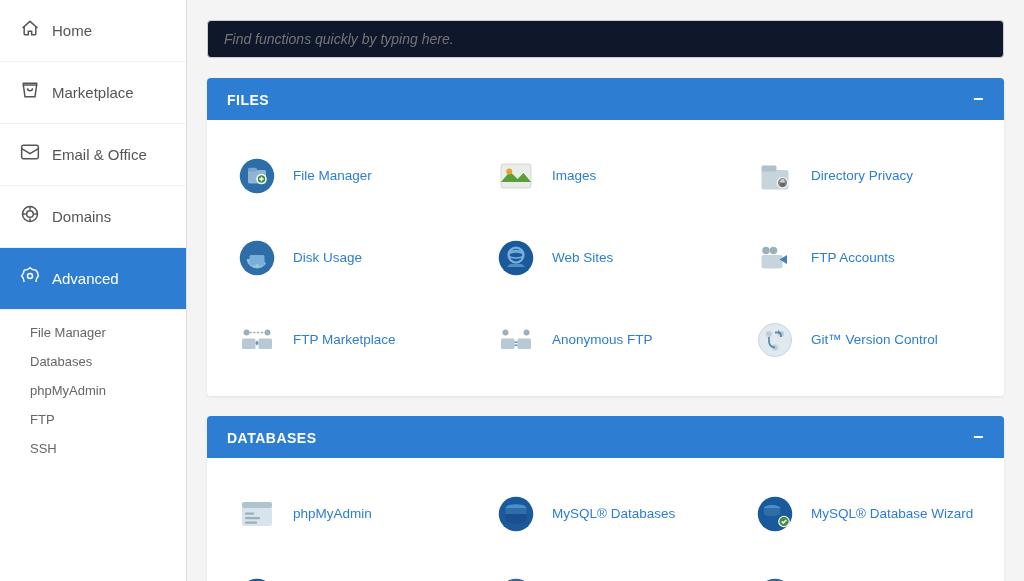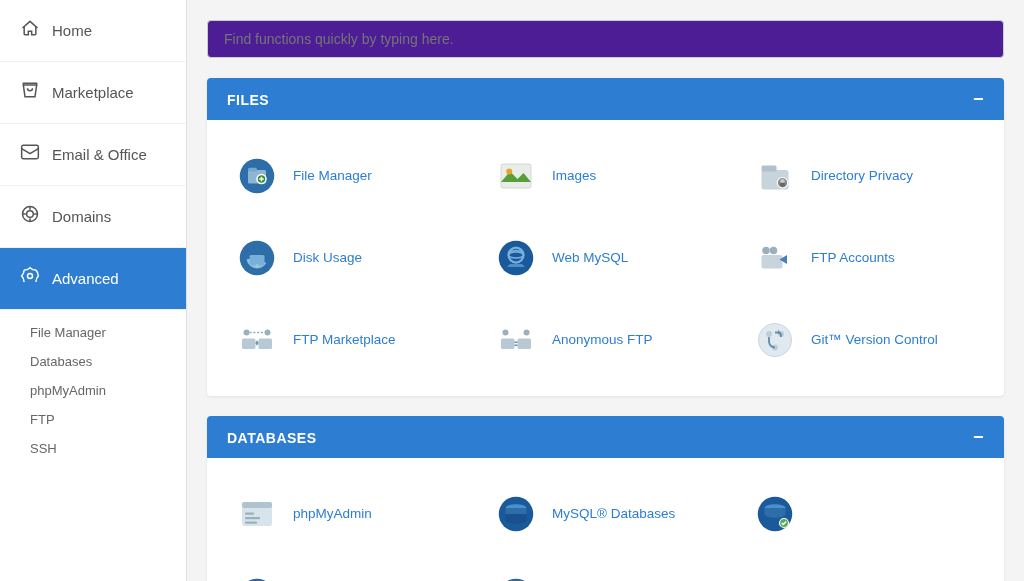--- a/index.html
+++ b/index.html
@@ -53,21 +53,22 @@
       margin-bottom: 20px;
     }
     .search-bar input {
       width: 100%;
       padding: 10px 16px;
       border: 1px solid #ccc;
       border-radius: 4px;
       font-size: 14px;
       color: #999;
       outline: none;
-      background: #4c1d95;
+      background: #0f172a;
+      font-style: italic;
     }
 
     
     .section {
       background: #fff;
       border-radius: 4px;
       margin-bottom: 20px;
       overflow: hidden;
       box-shadow: 0 1px 3px rgba(0,0,0,0.08);
     }
@@ -232,21 +233,21 @@
         <div class="tile">
           <div class="tile-icon">
             <svg viewBox="0 0 48 48" width="38" height="38">
       <circle cx="24" cy="24" r="23" fill="#1a5a9a"></circle>
       <circle cx="24" cy="20" r="10" fill="none" stroke="#7ab0e0" stroke-width="3"></circle>
       <path d="M14 20c0-6 10-6 10-6s10 0 10 6" stroke="#7ab0e0" stroke-width="2" fill="none"></path>
       <ellipse cx="24" cy="20" rx="10" ry="4" fill="none" stroke="#7ab0e0" stroke-width="2"></ellipse>
       <path d="M16 32l-4 4h24l-4-4z" fill="#5090c0"></path>
     </svg>
           </div>
-          <span class="tile-label">Web MySQL</span>
+          <span class="tile-label">Web Sites</span>
         </div>
         <div class="tile">
           <div class="tile-icon">
             <svg viewBox="0 0 48 48" width="38" height="38">
       <rect x="6" y="20" width="28" height="18" rx="3" fill="#c8d4dc"></rect>
       <circle cx="12" cy="14" r="5" fill="#9ab0bc"></circle>
       <circle cx="22" cy="14" r="5" fill="#9ab0bc"></circle>
       <path d="M30 26l10-6v12z" fill="#4a80b8"></path>
     </svg>
           </div>
@@ -318,20 +319,32 @@
       <path d="M10 16v8c0 2.8 6.3 5 14 5s14-2.2 14-5v-8" fill="#2d6da8"></path>
       <path d="M10 24v8c0 2.8 6.3 5 14 5s14-2.2 14-5v-8" fill="#1a5090"></path>
     </svg>
           </div>
           <span class="tile-label">MySQL® Databases</span>
         </div>
         <div class="tile">
           <div class="tile-icon">
             <svg viewBox="0 0 48 48" width="38" height="38">
       <circle cx="24" cy="24" r="23" fill="#1a5a9a"></circle>
+      <ellipse cx="20" cy="16" rx="11" ry="4" fill="#4a90d0"></ellipse>
+      <path d="M9 16v7c0 2.2 5 4 11 4s11-1.8 11-4v-7" fill="#2d6da8"></path>
+      <circle cx="36" cy="34" r="7" fill="#4a8a4a" stroke="#fff" stroke-width="1.5"></circle>
+      <path d="M33 34l2 2 4-4" stroke="#fff" stroke-width="2" fill="none"></path>
+    </svg>
+          </div>
+          <span class="tile-label">MySQL® Database Wizard</span>
+        </div>
+        <div class="tile">
+          <div class="tile-icon">
+            <svg viewBox="0 0 48 48" width="38" height="38">
+      <circle cx="24" cy="24" r="23" fill="#1a5a9a"></circle>
       <ellipse cx="24" cy="16" rx="14" ry="5" fill="#4a90d0"></ellipse>
       <path d="M10 16v8c0 2.8 6.3 5 14 5s14-2.2 14-5v-8" fill="#2d6da8"></path>
       <circle cx="36" cy="36" r="6" fill="#5aaa5a" stroke="#fff" stroke-width="1.5"></circle>
       <path d="M33 36l2 2 4-4" stroke="#fff" stroke-width="2" fill="none"></path>
     </svg>
           </div>
         </div>
         <div class="tile">
           <div class="tile-icon">
             <svg viewBox="0 0 48 48" width="38" height="38">

